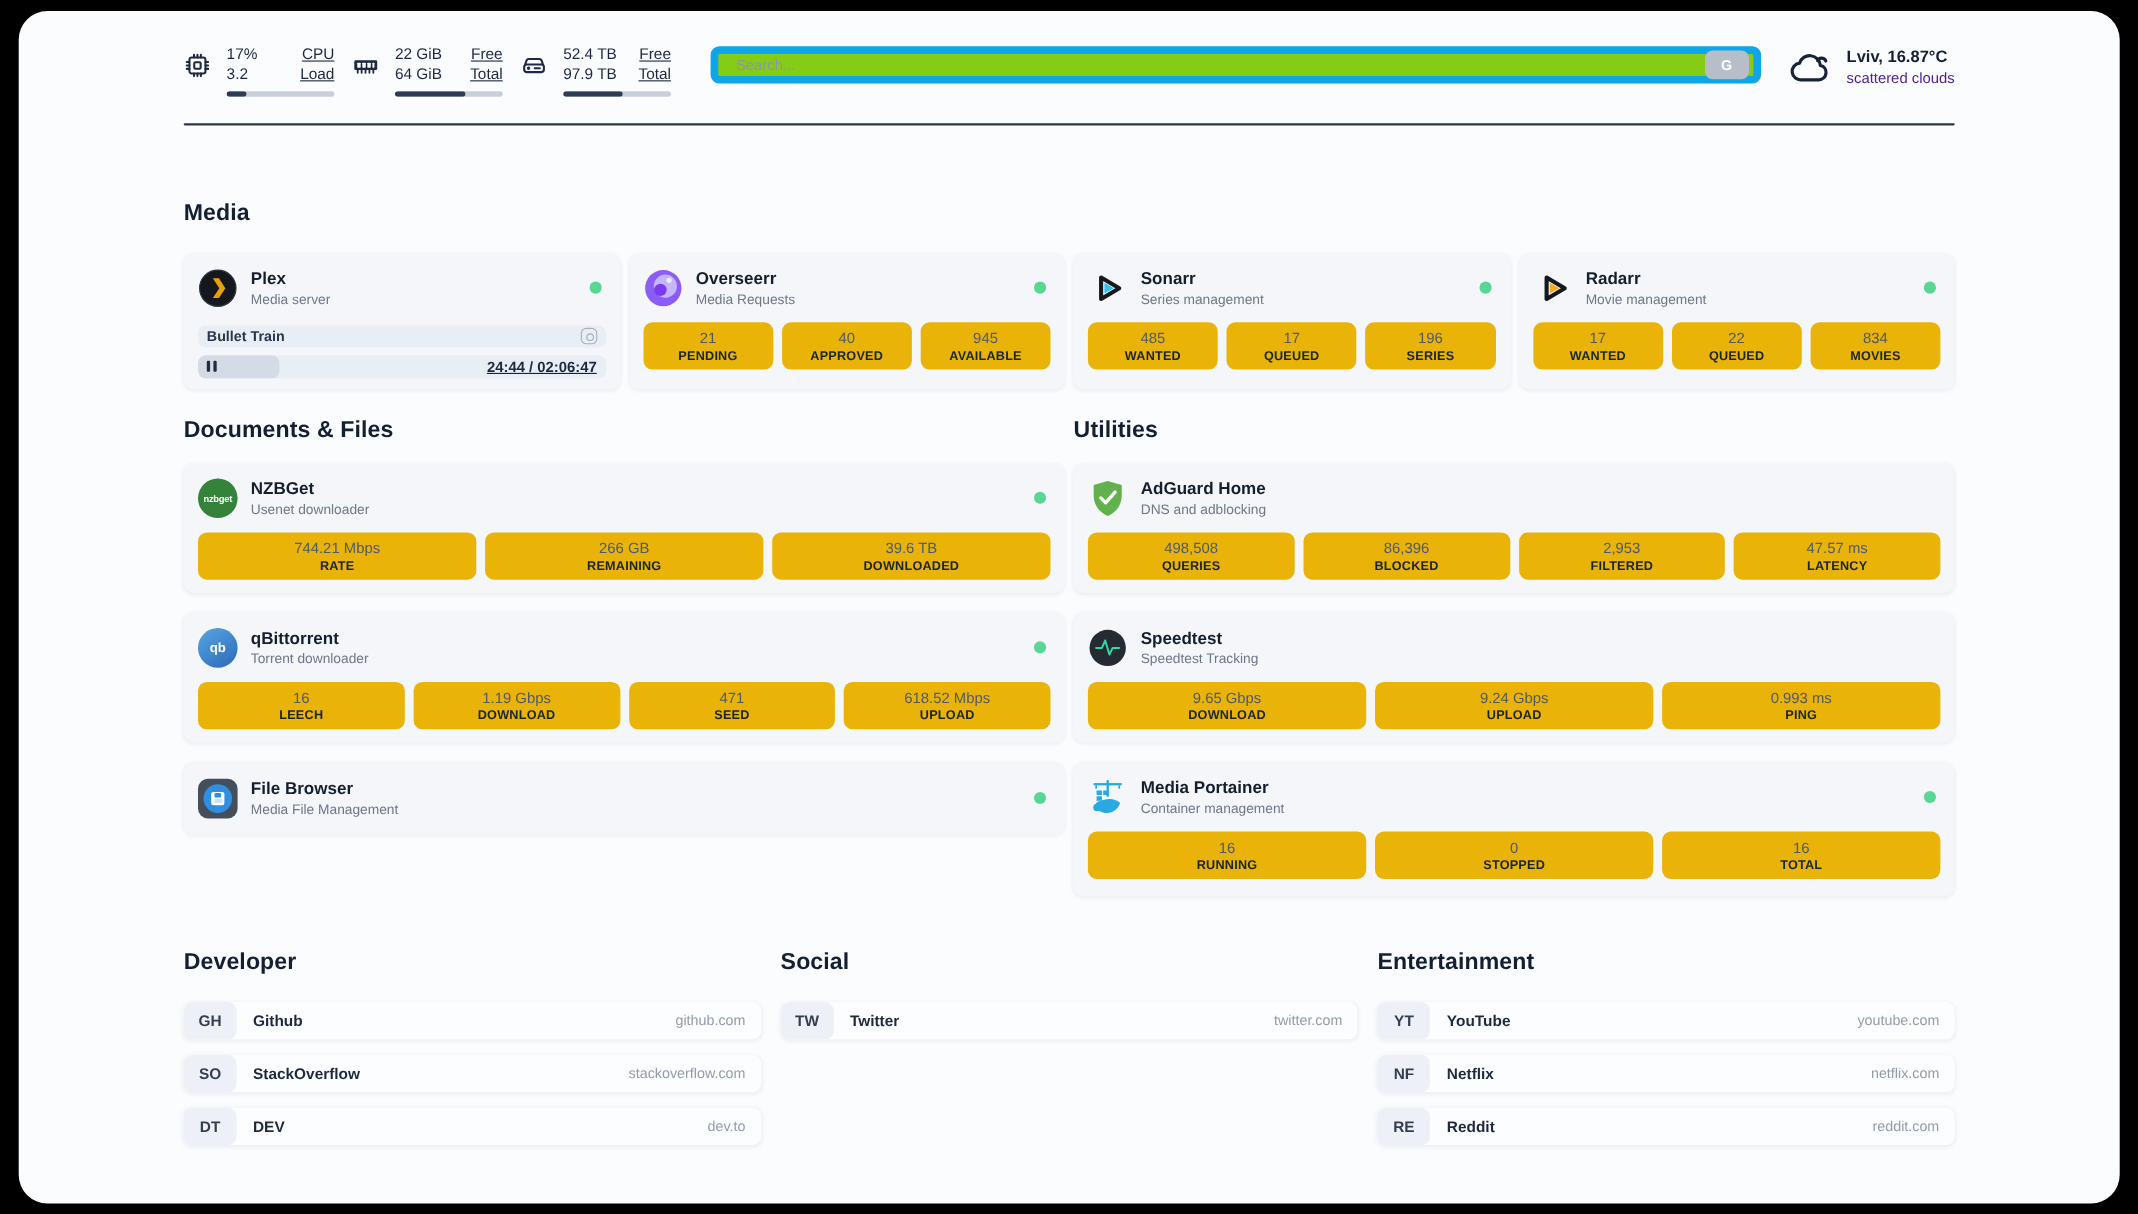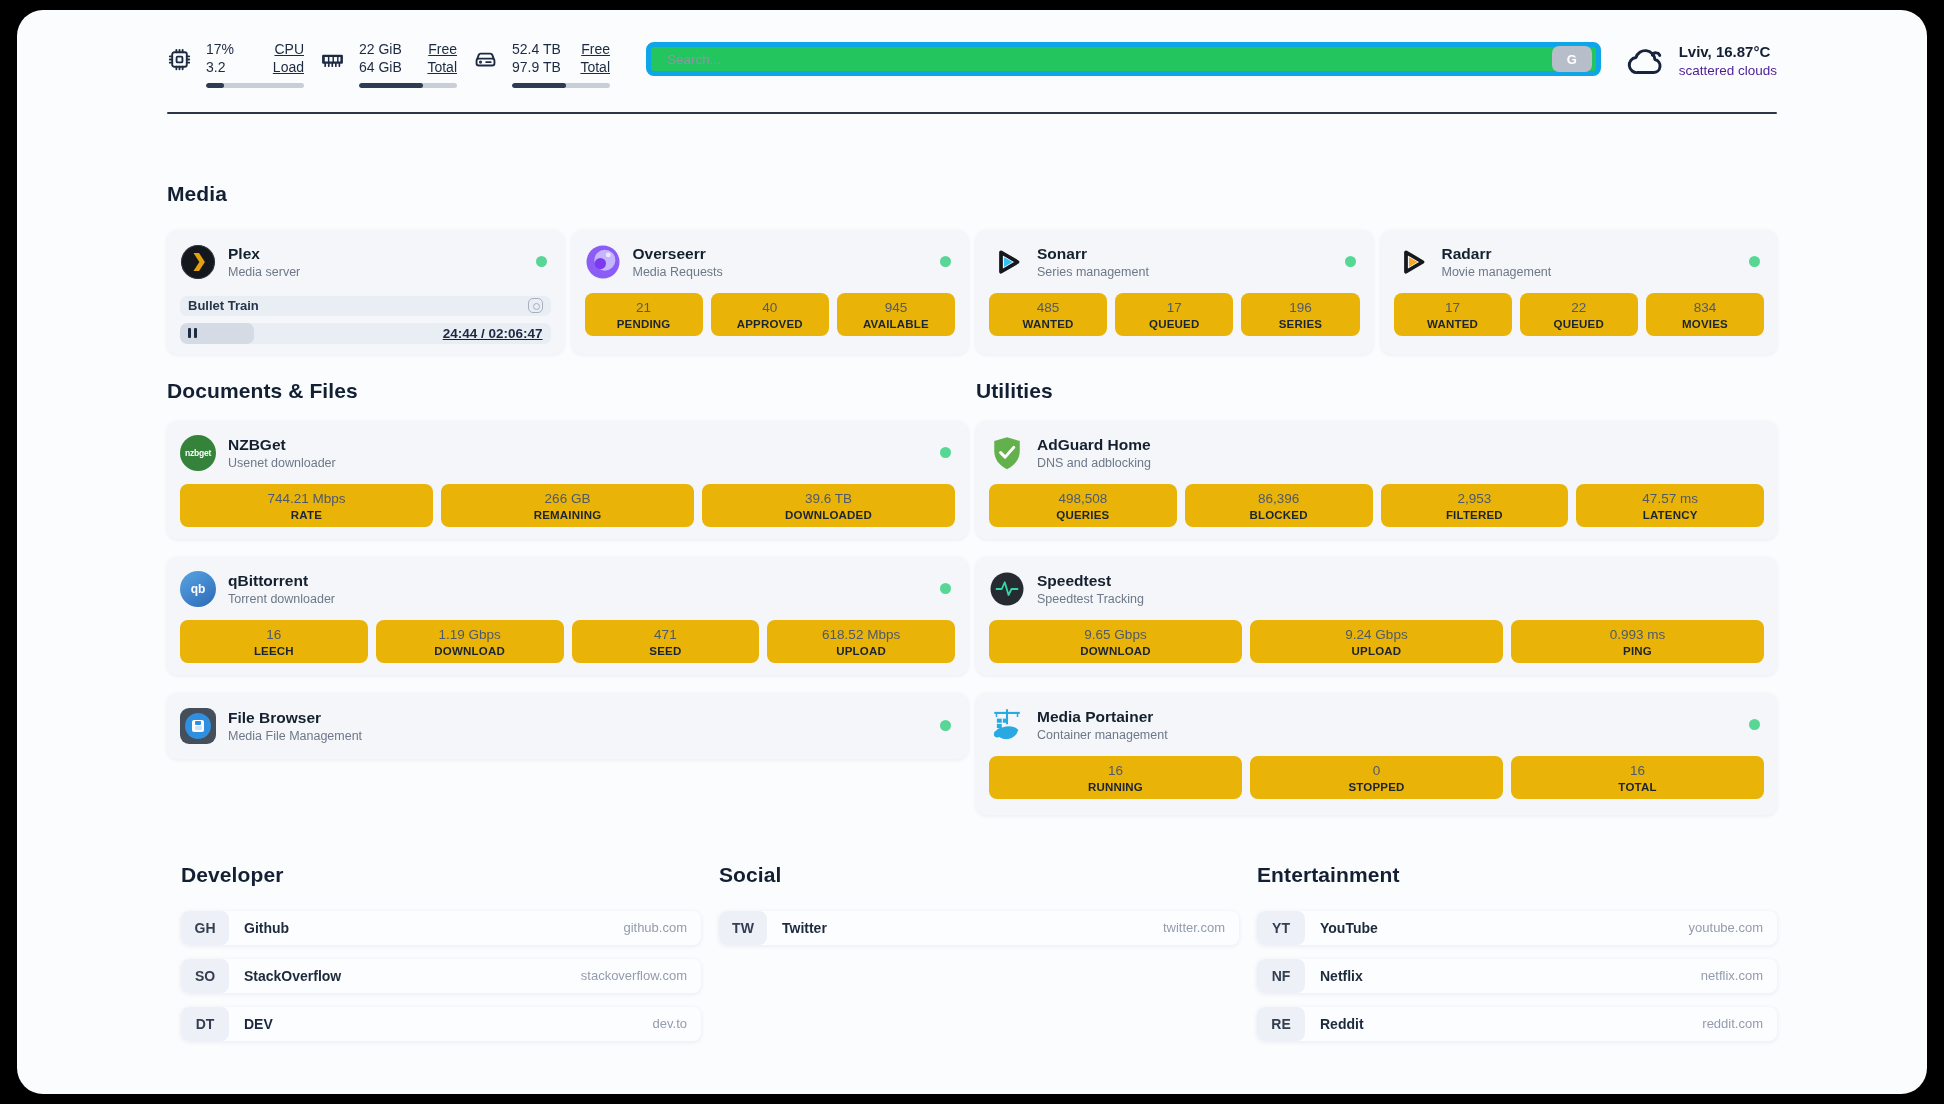--- a/index.html
+++ b/index.html
@@ -8,38 +8,38 @@
 
   
   .topbar{display:flex;align-items:flex-start;padding:30px 150px 0;}
   .metric{display:flex;align-items:flex-start;margin-right:16px;}
   .metric svg{margin-top:7px;flex:none;}
   .metric-block{margin-left:14px;width:98px;}
   .metric-rows{display:flex;justify-content:space-between;font-size:14px;line-height:1.32;color:#1c2940;font-weight:500;}
   .metric-labels{text-align:right;text-decoration:underline;}
   .metric-bar{height:5px;border-radius:3px;background:#c9cfd9;margin-top:6px;overflow:hidden;}
   .metric-fill{height:100%;background:#2e3b55;border-radius:3px;}
-  .search{flex:1;margin:2px 26px 0 20px;height:34px;border:5px solid #0ea5e9;background:#22c55e;border-radius:8px;display:flex;align-items:center;padding:0 4px 0 14px;box-sizing:border-box;}
+  .search{flex:1;margin:2px 26px 0 20px;height:34px;border:7px solid #0ea5e9;background:#84cc16;border-radius:8px;display:flex;align-items:center;padding:0 4px 0 14px;box-sizing:border-box;}
   .search input{border:none;outline:none;flex:1;font-size:13.5px;color:#33404f;background:transparent;font-family:"Liberation Sans",sans-serif;}
   .search input::placeholder{color:#8d96a4;}
   .gbtn{width:40px;height:26px;background:#b7bec9;border:none;border-radius:7px;color:#fff;font-weight:bold;font-size:13px;display:flex;align-items:center;justify-content:center;cursor:pointer;font-family:"Liberation Sans",sans-serif;}
   .weather{display:flex;align-items:center;gap:12px;margin-top:2px;}
   .weather-text{line-height:1.35;}
   .weather-line1{font-size:15px;font-weight:700;color:#141f32;}
   .weather-line2{font-size:13.5px;color:#4c1d95;}
   .divider{height:2px;background:#2b3748;margin:24px 150px 0;border-radius:1px;}
 
   
   .content{padding:0 150px;}
   .section-title{font-size:21px;font-weight:700;color:#131f33;letter-spacing:.1px;}
   .mt-media{margin-top:68px;}
   .media-grid{display:grid;grid-template-columns:repeat(4,1fr);gap:8px;margin-top:24px;}
   .two-col{display:grid;grid-template-columns:1fr 1fr;gap:8px;margin-top:25px;}
   .col-stack{display:flex;flex-direction:column;gap:18px;margin-top:18px;}
-  .links-grid{display:grid;grid-template-columns:1fr 1fr 1fr;gap:18px;margin-top:48px;margin-left:14px;}
+  .links-grid{display:grid;grid-template-columns:1fr 1fr 1fr;gap:18px;margin-top:48px;}
   .link-stack{display:flex;flex-direction:column;gap:14px;margin-top:24px;}
 
   
   .card{background:#f4f6fa;border-radius:10px;box-shadow:0 1px 4px rgba(20,30,60,.07);padding:14px 13px;box-sizing:border-box;}
   .h124{height:124px;}
   .h118{height:118px;}
   .h66{height:66px;padding-top:15px;}
   .h122{height:122px;}
   .card-head{display:flex;align-items:center;}
   .app-icon{width:36px;height:36px;flex:none;display:flex;align-items:center;justify-content:center;}

